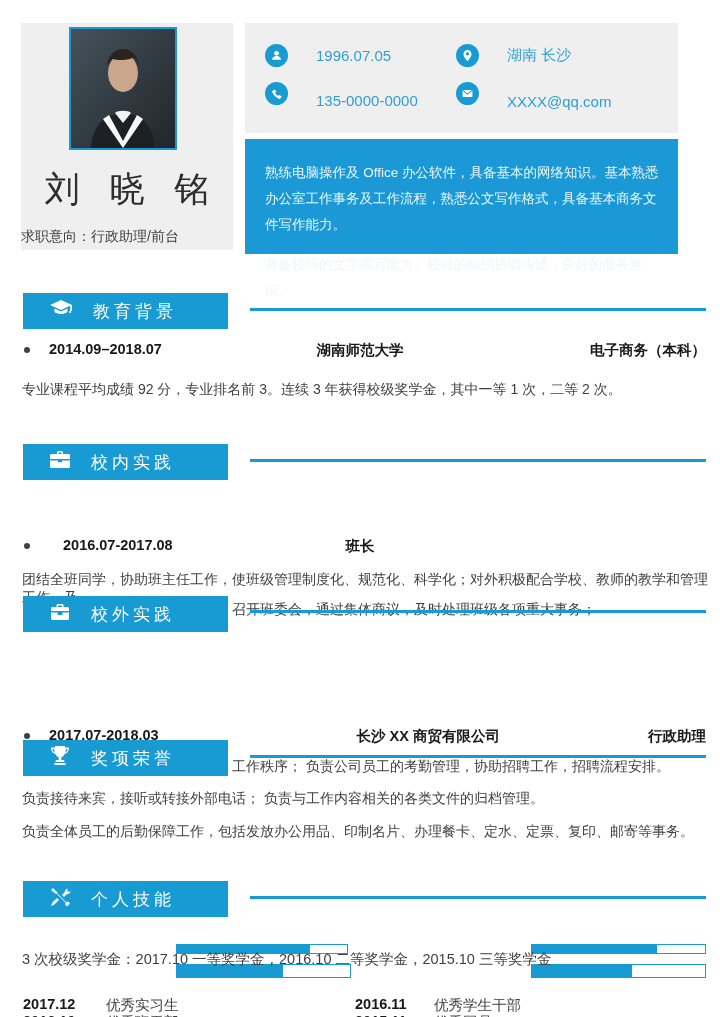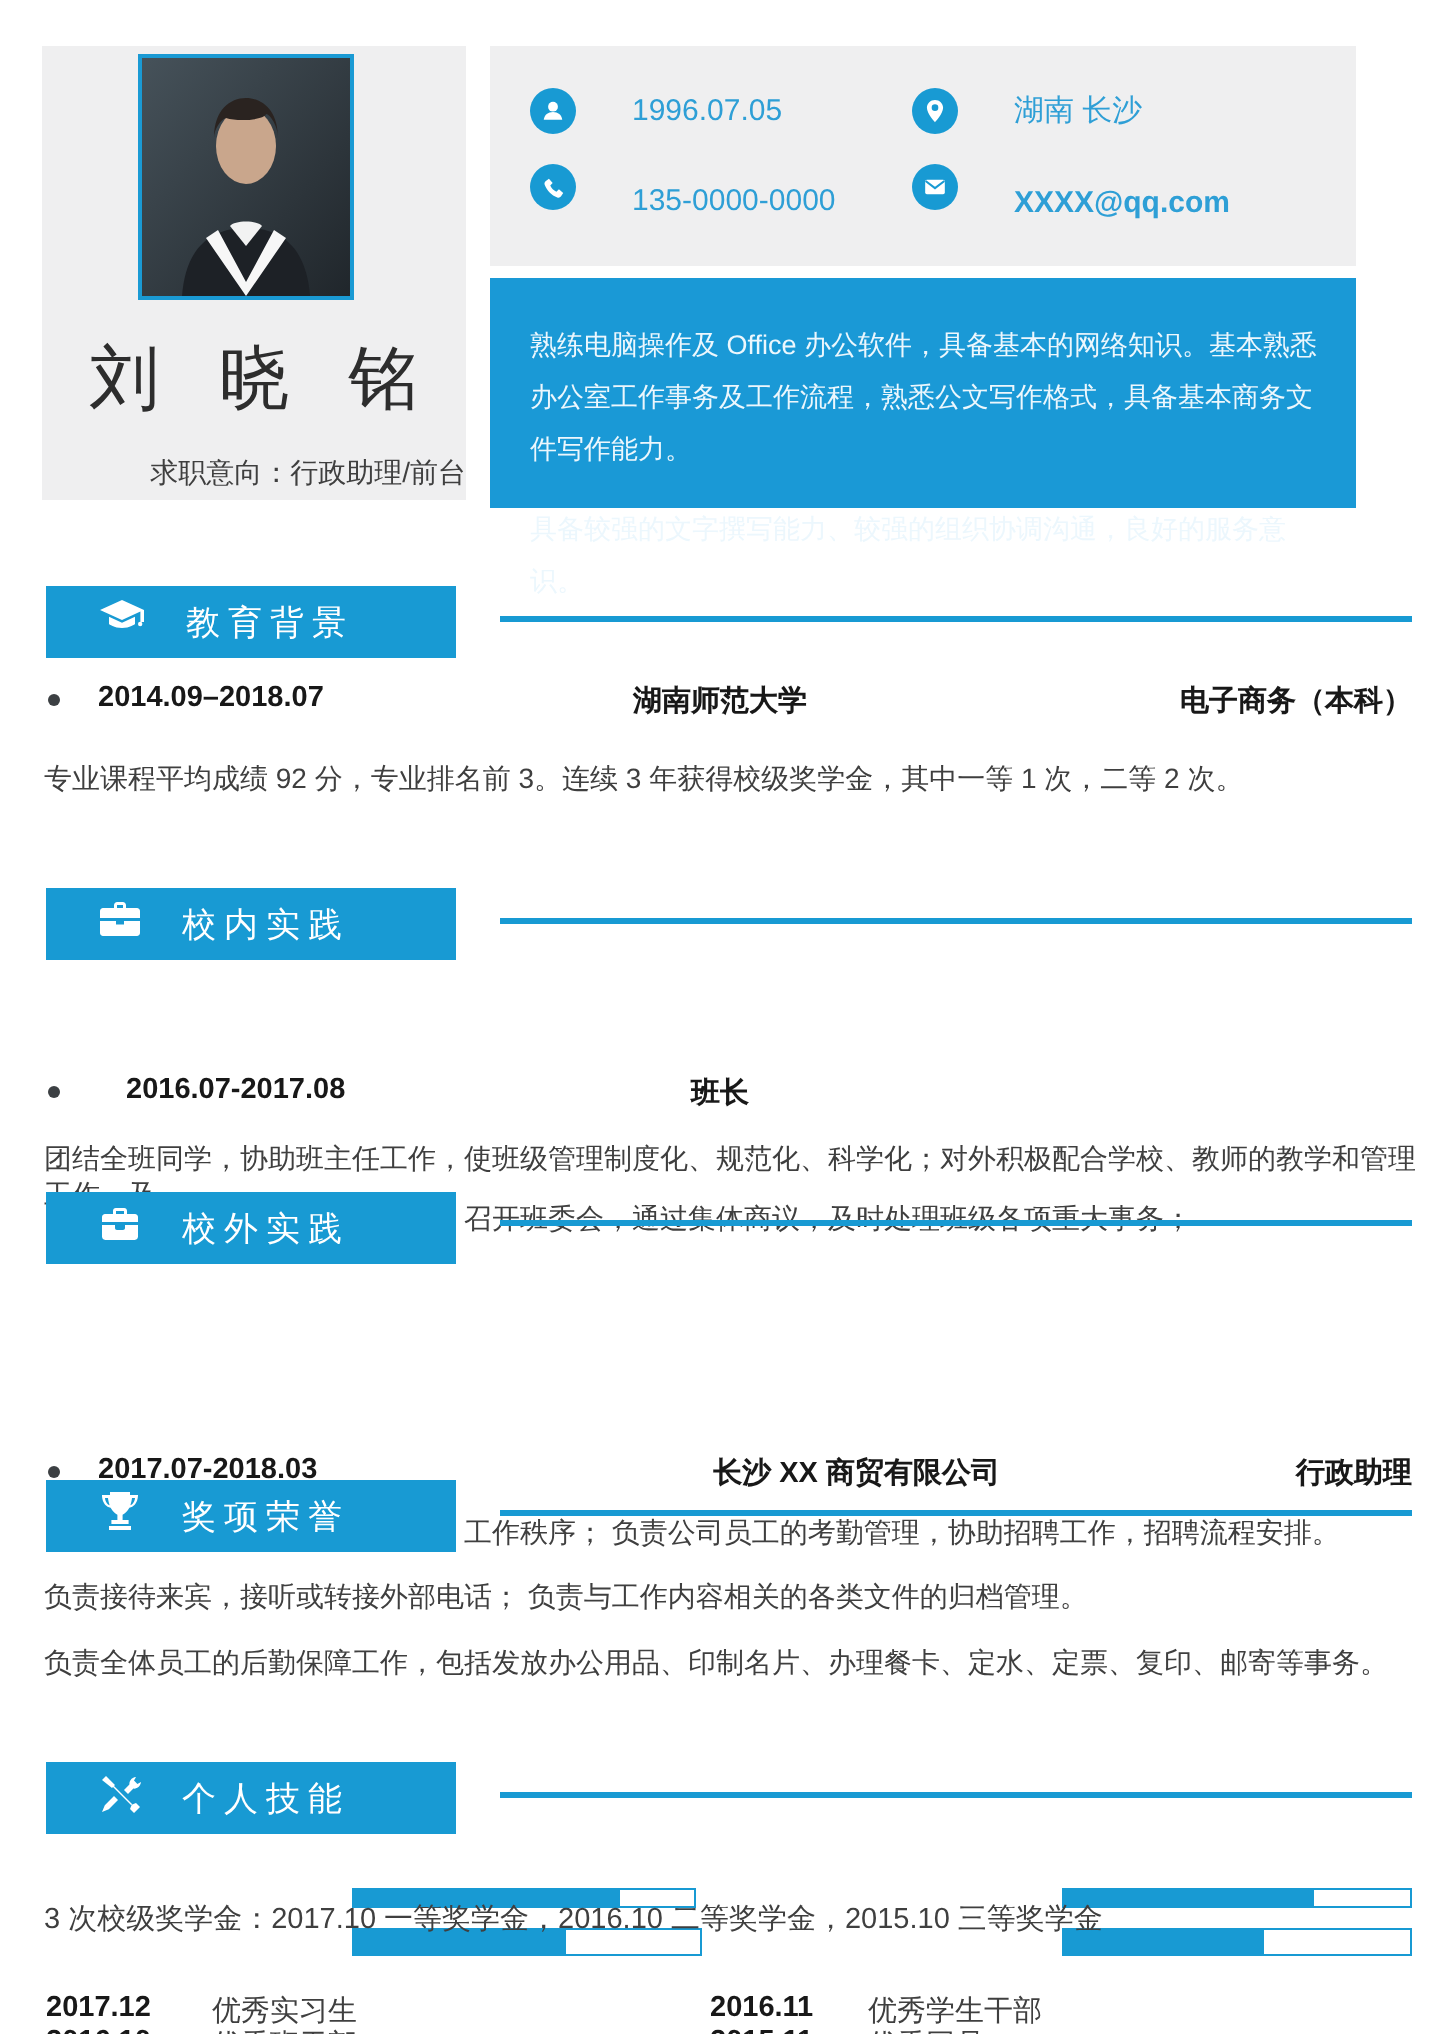--- a/index.html
+++ b/index.html
@@ -3,21 +3,21 @@
 <meta charset="utf-8">
 <style>
   html,body{margin:0;padding:0;background:#fff;}
   #canvas{position:relative;width:720px;height:1017px;background:#fff;overflow:hidden;
           font-family:"Liberation Sans","DejaVu Sans",sans-serif;}
   .abs{position:absolute;}
   
   .panel{background:#efeff0;}
   .photo-frame{left:69px;top:27px;width:104px;height:119px;border:2px solid #1a9ad4;overflow:hidden;background:#39424a;}
   .name{left:21px;top:166px;width:212px;text-align:center;font-size:35px;letter-spacing:10px;color:#2d2d2d;font-weight:500;text-indent:10px;}
-  .intent{left:21px;top:228px;width:212px;text-align:right;font-size:14px;color:#3f3f3f;}
+  .intent{left:21px;top:228px;width:212px;text-align:left;font-size:14px;color:#3f3f3f;}
   
   .contact-item{display:flex;align-items:center;gap:28px;}
   .ico-circle{width:23px;height:23px;border-radius:50%;background:#189ad3;display:flex;align-items:center;justify-content:center;flex:0 0 auto;}
   .contact-val{font-size:15px;color:#2e9fd6;}
   
   .summary-box{left:245px;top:139px;width:433px;height:115px;background:#1a99d6;}
   .summary-text{left:265px;top:152px;width:402px;font-size:13.5px;line-height:26px;color:#ecf7fd;}
   .summary-text p{margin:8px 0 0 0;}
   
   .sec-box{width:205px;height:36px;background:#189ad3;display:flex;align-items:center;gap:20px;padding-left:26px;box-sizing:border-box;z-index:30;}
@@ -89,21 +89,21 @@
     <span class="contact-val" style="position:relative;top:7px;">135-0000-0000</span>
   </div>
 
   <div class="abs contact-item" style="left:456px;top:82px;">
     <span class="ico-circle">
       <svg width="13" height="13" viewBox="0 0 18 18">
           <rect x="2.2" y="4" width="13.6" height="10" rx="1.2" fill="#fff"></rect>
           <path d="M2.5 4.8L9 9.8l6.5-5" stroke="#189ad3" stroke-width="1.4" fill="none"></path>
         </svg>
     </span>
-    <span class="contact-val" style="position:relative;top:8px;font-weight:bold;">XXXX@qq.com</span>
+    <span class="contact-val" style="position:relative;top:8px;">XXXX@qq.com</span>
   </div>
 
   <div class="abs summary-box"></div>
   <div class="abs summary-text">
     <p>熟练电脑操作及 Office 办公软件，具备基本的网络知识。基本熟悉办公室工作事务及工作流程，熟悉公文写作格式，具备基本商务文件写作能力。</p>
     <p style="margin-top:14px;">具备较强的文字撰写能力、较强的组织协调沟通，良好的服务意识。</p>
   </div>
 
   <div class="abs rule" style="top:308px;"></div>
   <div class="abs sec-box" style="left:23px;top:293px;">

